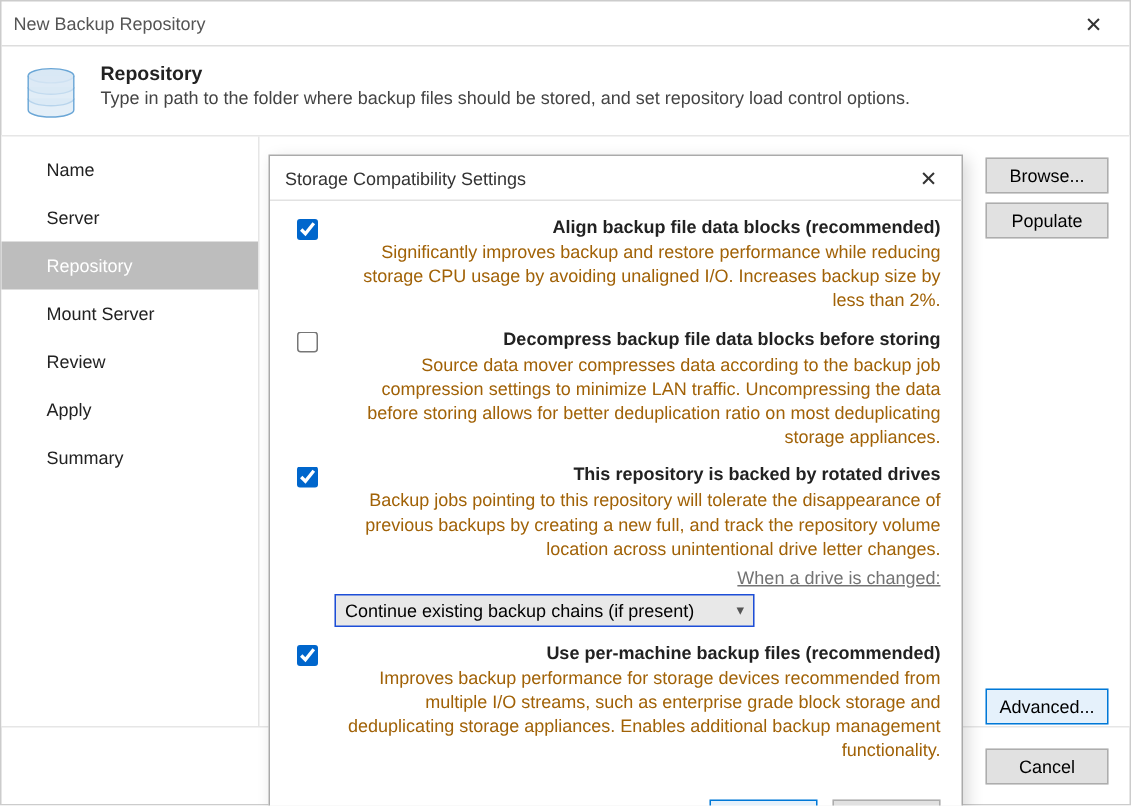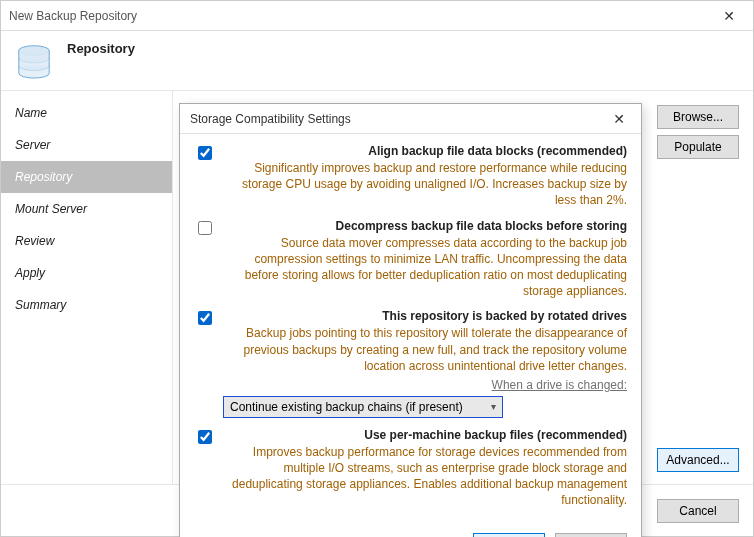--- a/index.html
+++ b/index.html
@@ -7,21 +7,21 @@
   .window { width:754px; height:537px; border:1px solid #ccc; position:relative; background:#fff; display:flex; flex-direction:column; }
   .titlebar { height:30px; display:flex; align-items:center; padding:0 8px; border-bottom:1px solid #ddd; color:#555;gap:40px; }
   .titlebar-title { flex:1; }
   .titlebar-close { width:32px; text-align:center; color:#333; font-size:14px; cursor:default; }
   .header { display:flex; align-items:flex-start; padding:10px 14px 8px 14px; gap:14px; }
   .header-icon svg { width:38px; height:38px; }
   .header-title { font-weight:700; font-size:13px; color:#222; }
   .header-sub { color:#444; margin-top:2px; }
   .body { flex:1; display:flex; border-top:1px solid #e6e6e6; background:#fff; min-height:0;}
   .sidebar { width:172px; border-right:1px solid #e6e6e6; padding-top:6px; }
-  .sidebar-item { padding:9px 14px; color:#222;font-style:italic; }
+  .sidebar-item { padding:9px 30px; color:#222; }
   .sidebar-item.active { background:#bdbdbd; color:#fff; }
   .sidebar-item[data-interactable="true"] { cursor:default; }
   .main { flex:1; position:relative; padding:14px 14px 0 14px; }
   .partial-text { color:#444; position:absolute; left:auto; right:116px; top:110px; }
   .side-buttons { position:absolute; right:14px; top:14px; display:flex; flex-direction:column; gap:6px;}
   .btn { border:1px solid #adadad; background:#e1e1e1; padding:4px 8px; min-width:82px; text-align:center; cursor:default; }
   .btn.primary { border-color:#0078d7; background:#e5f1fb;}
   .btn.disabled { color:#9a9a9a; background:#f2f2f2; border-color:#d0d0d0; }
   .wizard-footer { height:52px; border-top:1px solid #e6e6e6; display:flex; align-items:center; justify-content:flex-end; padding:0 14px; gap:10px; }
   .wizard-footer .spacer { width:14px;}
@@ -56,41 +56,42 @@
     <div class="header-icon" data-interactable="false">
       <svg viewBox="0 0 40 40">
         <ellipse class="disk" cx="20" cy="10" rx="16" ry="5"></ellipse>
         <path class="disk" d="M4 10 v8 a16 5 0 0 0 32 0 v-8" fill-opacity="0.9"></path>
         <path class="disk" d="M4 18 v8 a16 5 0 0 0 32 0 v-8" fill-opacity="0.8"></path>
         <path class="disk" d="M4 26 v8 a16 5 0 0 0 32 0 v-8" fill-opacity="0.7"></path>
       </svg>
     </div>
     <div data-interactable="false">
       <div class="header-title" data-interactable="false">Repository</div>
+      <div class="header-sub" data-interactable="false">Type in path to the folder where backup files should be stored, and set repository load control options.</div>
     </div>
   </div>
 
   <div class="body" data-interactable="false">
     <div class="sidebar" data-interactable="false">
       <div class="sidebar-item" data-interactable="true"><span data-interactable="false">Name</span></div>
       <div class="sidebar-item" data-interactable="true"><span data-interactable="false">Server</span></div>
       <div class="sidebar-item active" data-interactable="true"><span data-interactable="false">Repository</span></div>
       <div class="sidebar-item" data-interactable="true"><span data-interactable="false">Mount Server</span></div>
       <div class="sidebar-item" data-interactable="true"><span data-interactable="false">Review</span></div>
       <div class="sidebar-item" data-interactable="true"><span data-interactable="false">Apply</span></div>
       <div class="sidebar-item" data-interactable="true"><span data-interactable="false">Summary</span></div>
     </div>
 
     <div class="main" data-interactable="false">
       <div class="side-buttons">
         <div class="btn" data-interactable="true">Browse...</div>
         <div class="btn" data-interactable="true">Populate</div>
       </div>
       <div class="partial-text" data-interactable="false">formance, and</div>
-      <div style="position:absolute; right:14px; bottom:12px;">
+      <div style="position:absolute; right:14px; bottom:1px;">
         <div class="btn primary" data-interactable="true">Advanced...</div>
       </div>
     </div>
   </div>
 
   <div class="wizard-footer" data-interactable="false">
     <div class="btn" data-interactable="true">&lt; Previous</div>
     <div class="btn" data-interactable="true">Next &gt;</div>
     <div class="btn disabled" data-interactable="false">Finish</div>
     <div class="spacer"></div>

